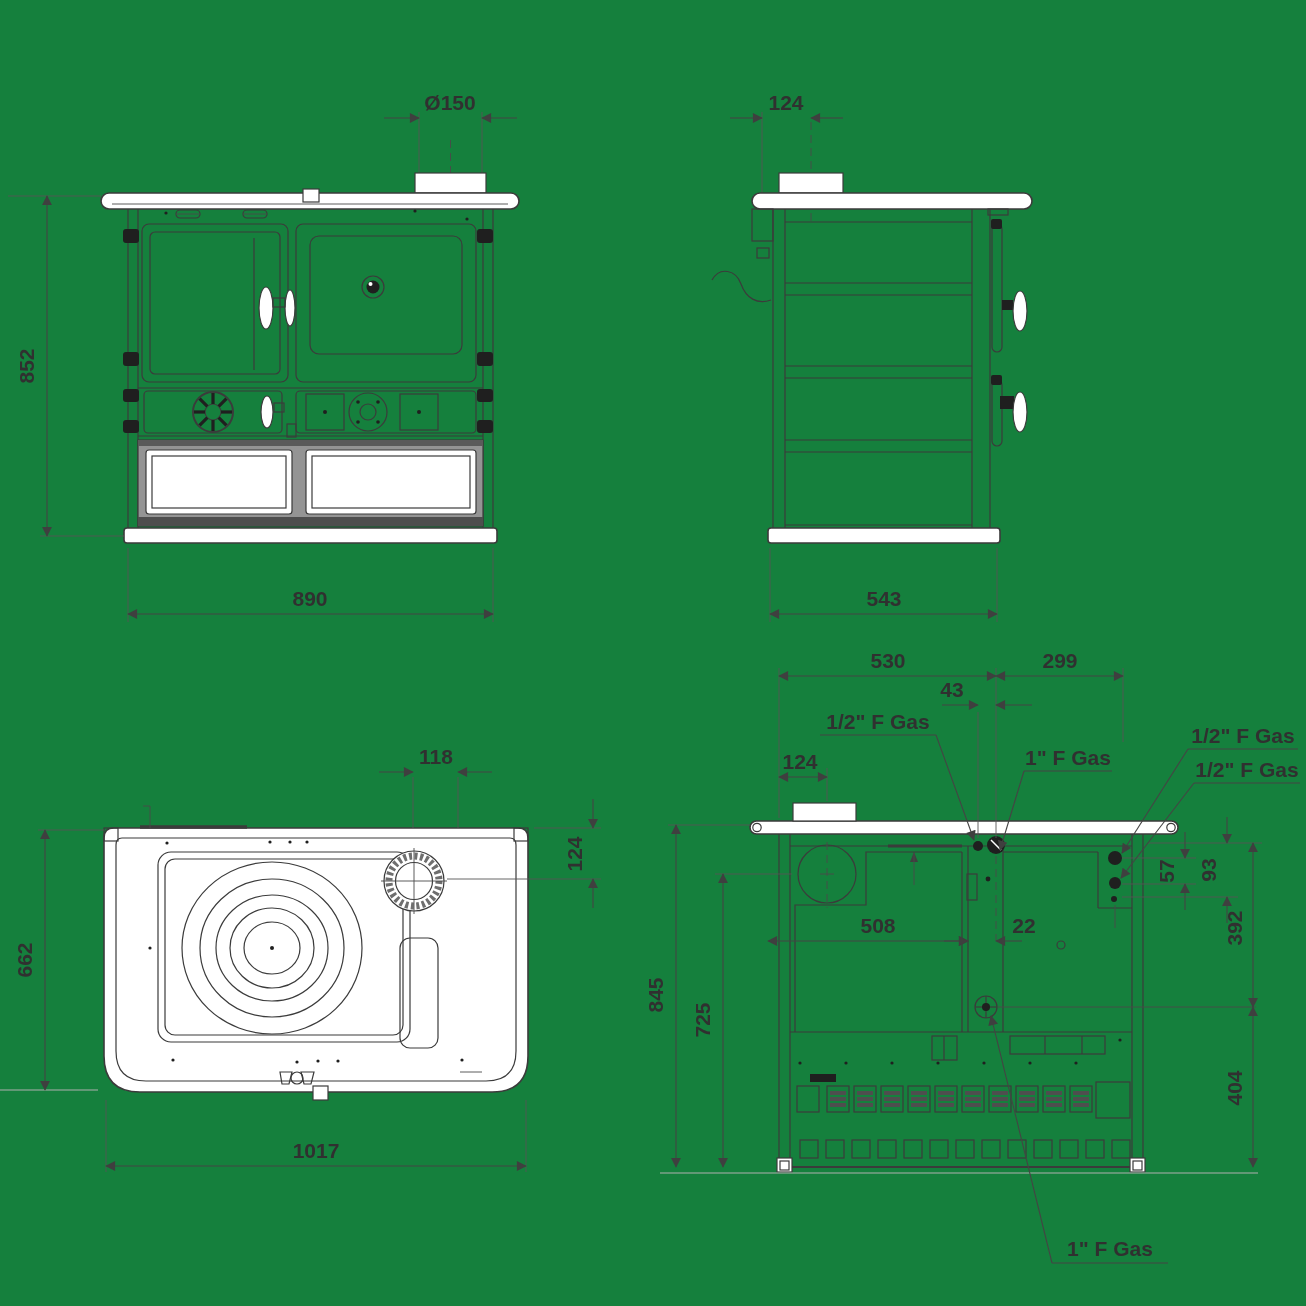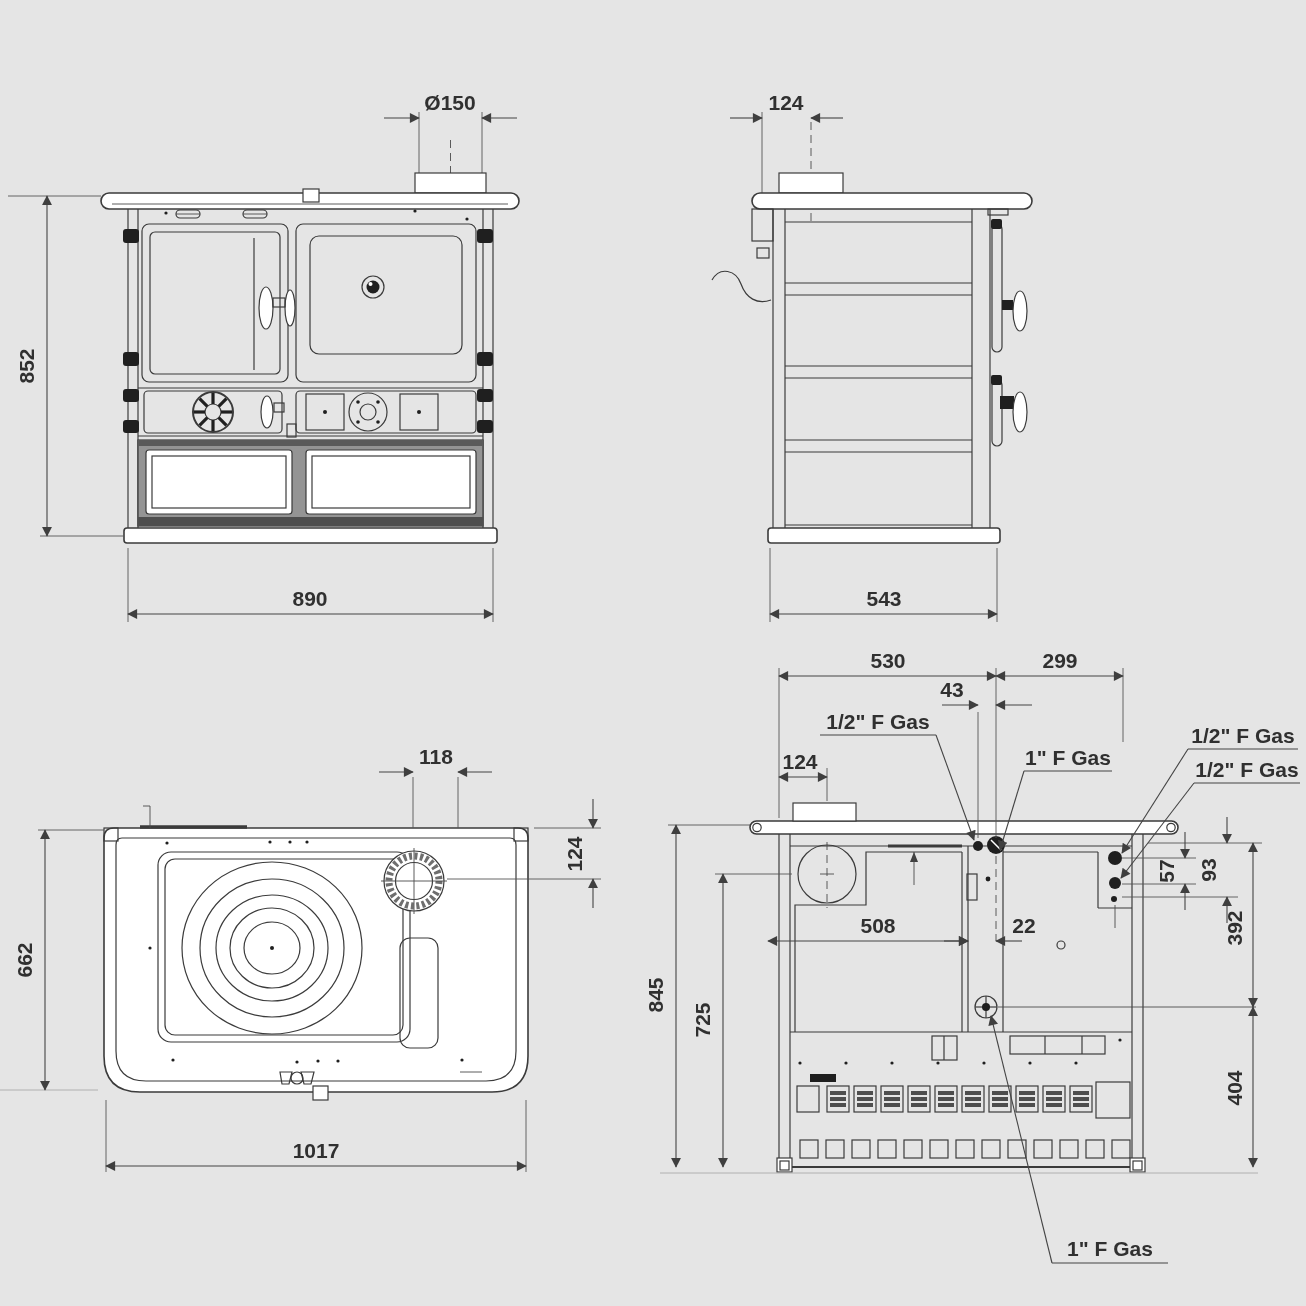--- a/index.html
+++ b/index.html
@@ -1,16 +1,16 @@
 <!DOCTYPE html>
 <html><head>
 <meta charset="utf-8">
 <style>
   html,body{margin:0;padding:0;background:#ffffff;}
-  #canvas{position:relative;width:1306px;height:1306px;background:#e5e5e5;overflow:hidden;}
+  #canvas{position:relative;width:1306px;height:1306px;background:#15803d;overflow:hidden;}
   svg{display:block;}
   .s   {stroke:#3b3b3b;fill:none;stroke-width:1.2;}
   .sw  {stroke:#3b3b3b;fill:#ffffff;stroke-width:1.2;}
   .sw2 {stroke:#3b3b3b;fill:#ffffff;stroke-width:1.6;}
   .s2  {stroke:#3b3b3b;fill:none;stroke-width:2;}
   .thin{stroke:#4a4a4a;fill:none;stroke-width:0.9;}
   .f   {fill:#1f1f1f;stroke:none;}
   .fg  {fill:#949494;stroke:#3b3b3b;stroke-width:1.2;}
   .fd  {fill:#4e4e4e;stroke:none;}
   .fr  {fill:#5a5a5a;stroke:none;}

